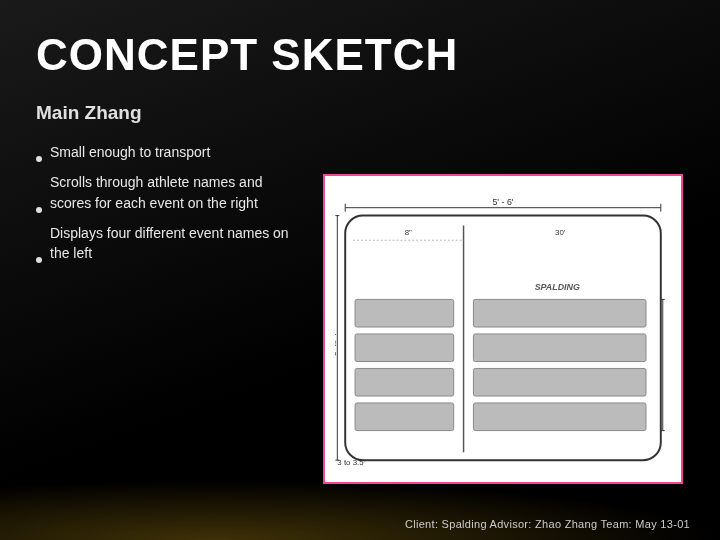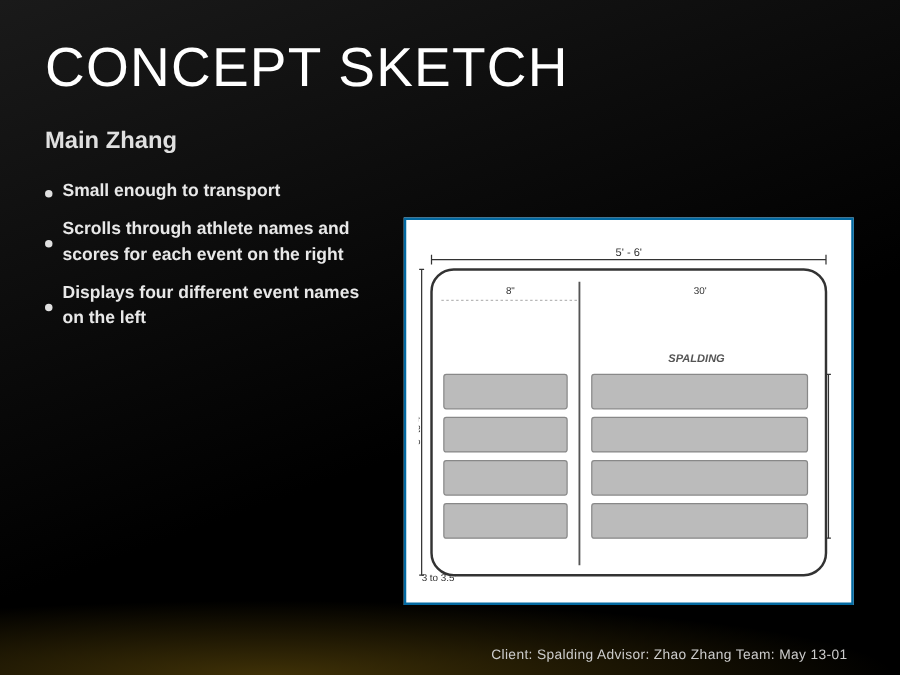--- a/index.html
+++ b/index.html
@@ -34,21 +34,21 @@
       z-index: 2;
       padding: 30px 36px 20px 36px;
       height: 100%;
       display: flex;
       flex-direction: column;
     }
 
     .title {
       color: #fff;
       font-size: 44px;
-      font-weight: 400;
+      font-weight: 700;
       letter-spacing: 1px;
       margin-bottom: 22px;
       text-transform: uppercase;
     }
 
     .subtitle {
       color: #e0e0e0;
       font-size: 19px;
       font-weight: 600;
       margin-bottom: 14px;
@@ -64,26 +64,25 @@
     .bullets {
       flex: 0 0 265px;
       display: flex;
       flex-direction: column;
       gap: 10px;
       margin-top: 4px;
     }
 
     .bullet-item {
       display: flex;
-      align-items: center;
+      align-items: flex-end;
       gap: 8px;
       color: #e8e8e8;
       font-size: 14px;
       line-height: 1.45;
-      font-weight: bold;
     }
 
     .bullet-dot {
       flex-shrink: 0;
       width: 6px;
       height: 6px;
       border-radius: 50%;
       background: #e0e0e0;
       margin-top: 5px;
     }
@@ -91,21 +90,21 @@
     
     .sketch-area {
       flex: 1;
       display: flex;
       align-items: center;
       justify-content: center;
     }
 
     .sketch-diagram {
       background: #fff;
-      border: 2px solid #0369a1;
+      border: 2px solid #ec4899;
       width: 360px;
       height: 310px;
       position: relative;
       padding: 10px;
     }
 
     
     .sketch-inner {
       width: 100%;
       height: 100%;
@@ -114,21 +113,21 @@
 
     svg.sketch-svg {
       width: 100%;
       height: 100%;
     }
 
     
     .footer {
       position: absolute;
       bottom: 10px;
-      right: 42px;
+      right: 30px;
       color: #ccc;
       font-size: 11px;
       letter-spacing: 0.3px;
     }
   </style>
 </head>
 <body>
 
 <div class="background"></div>
 <div class="glow"></div>

